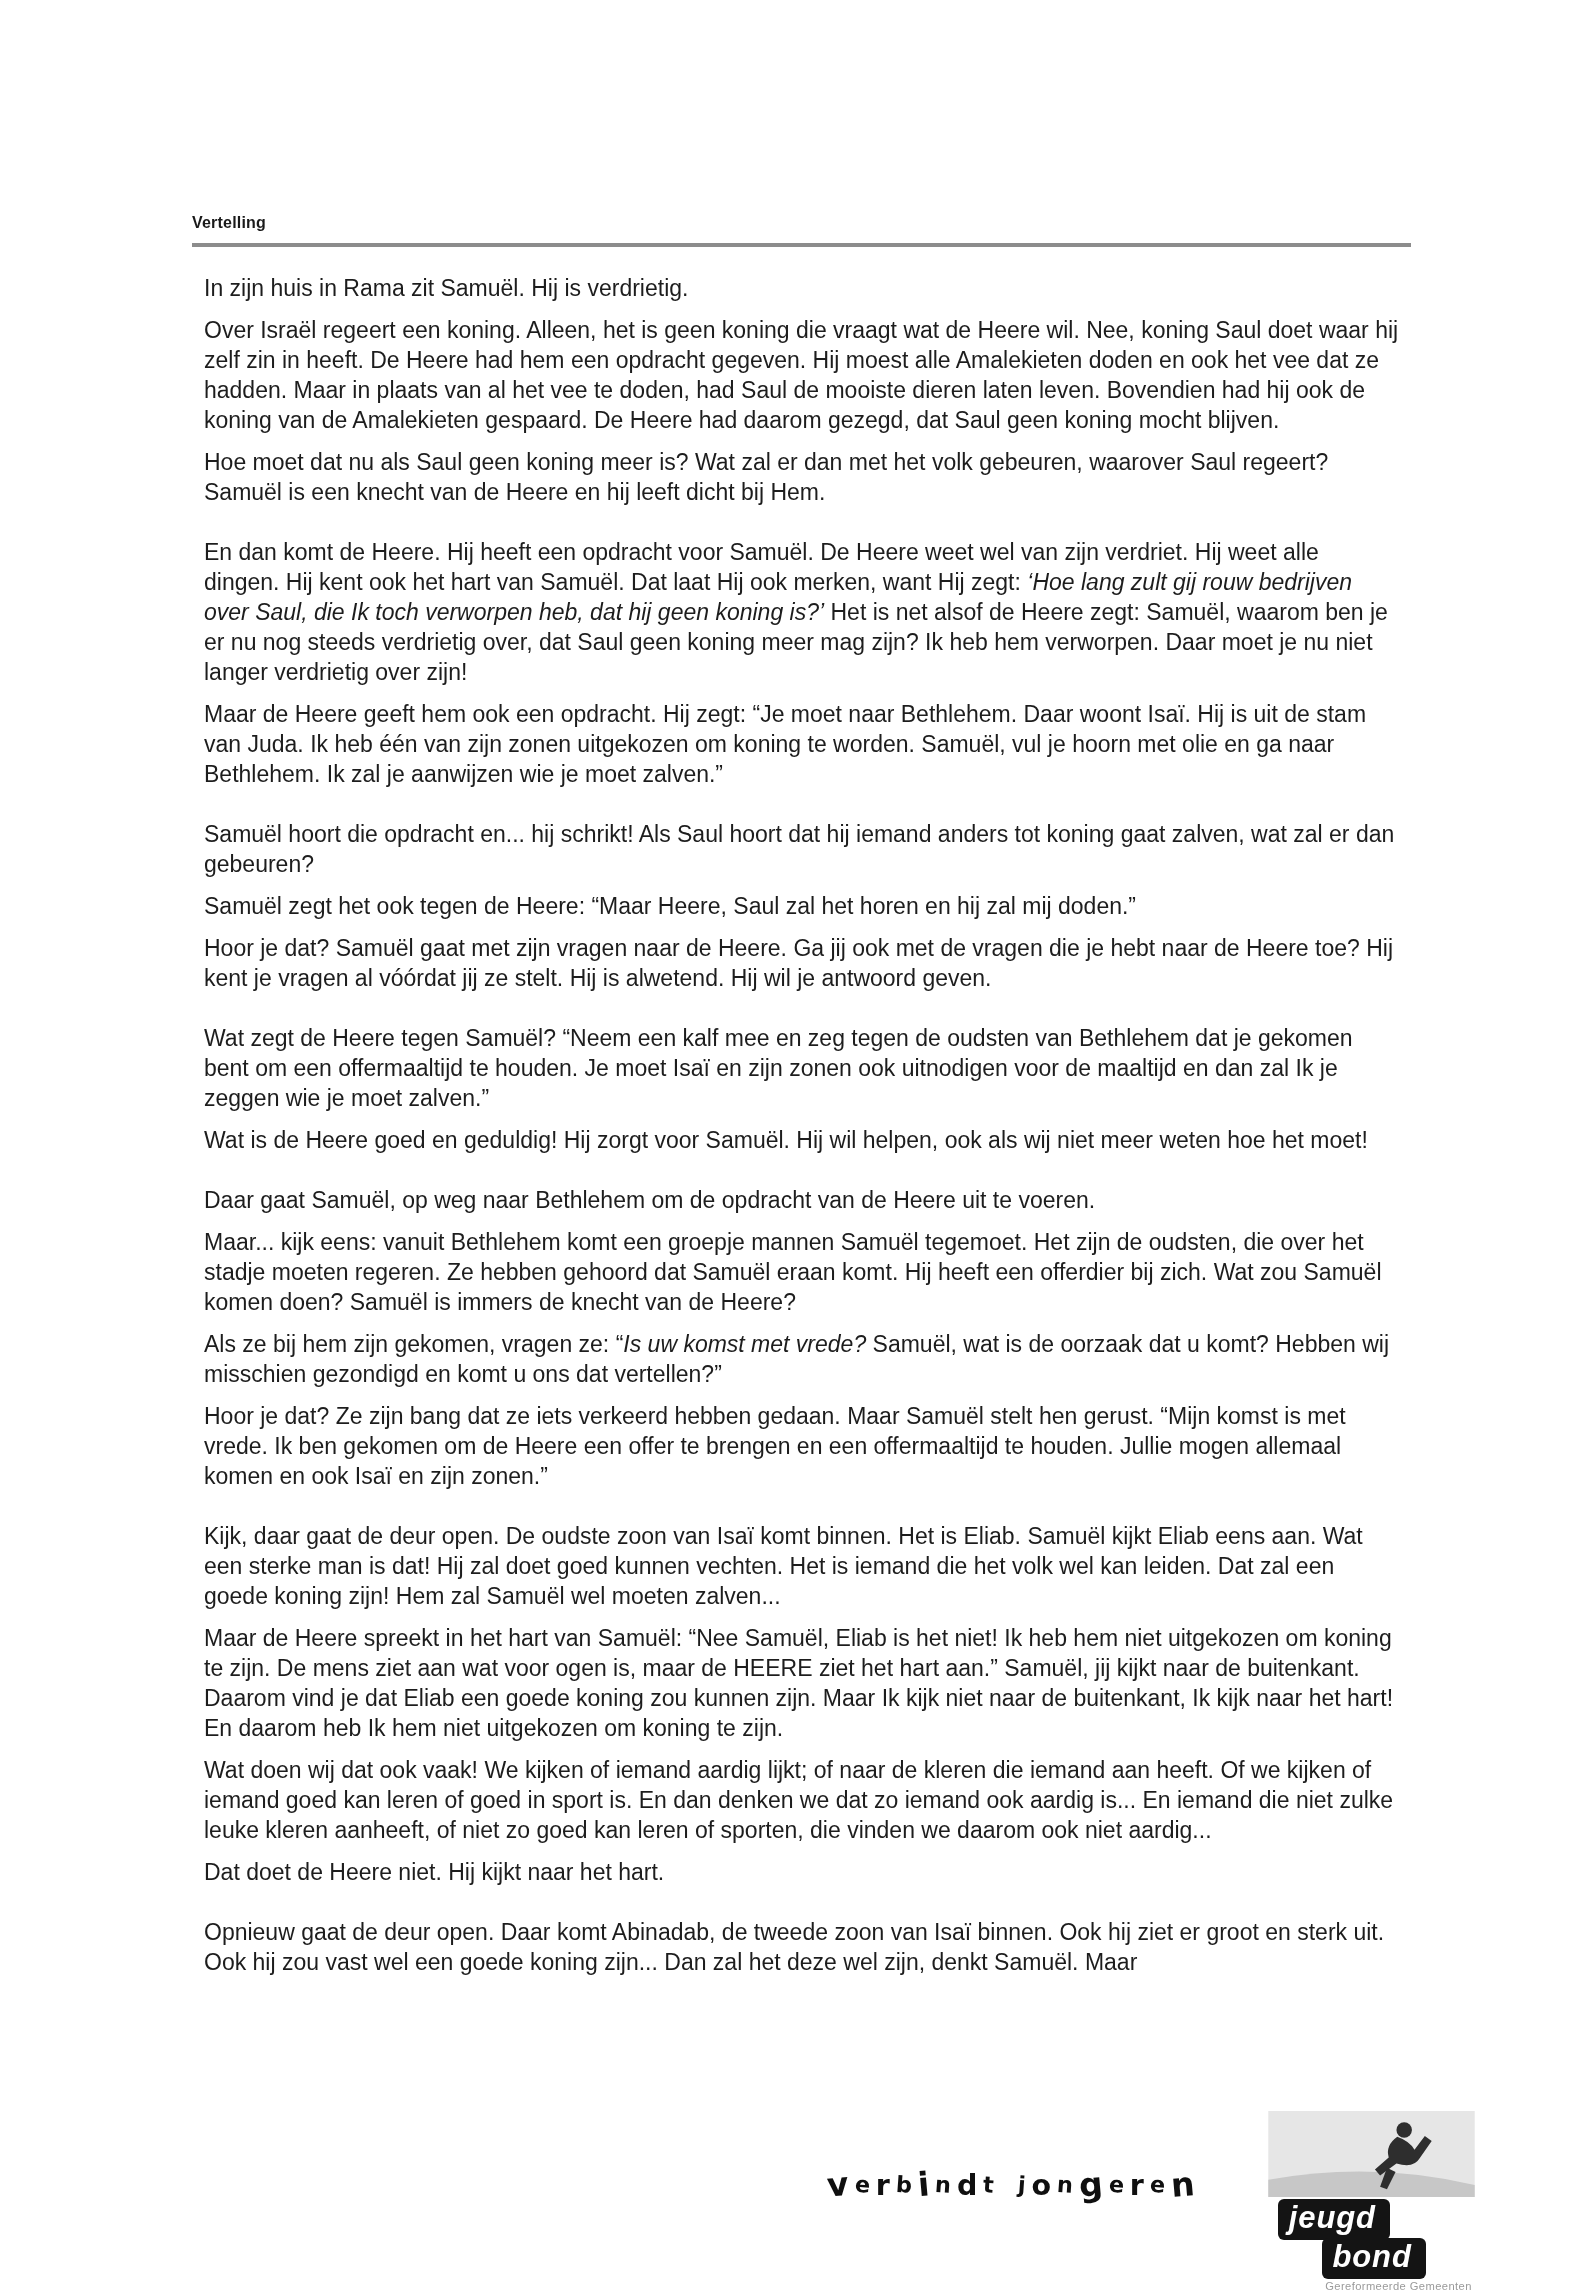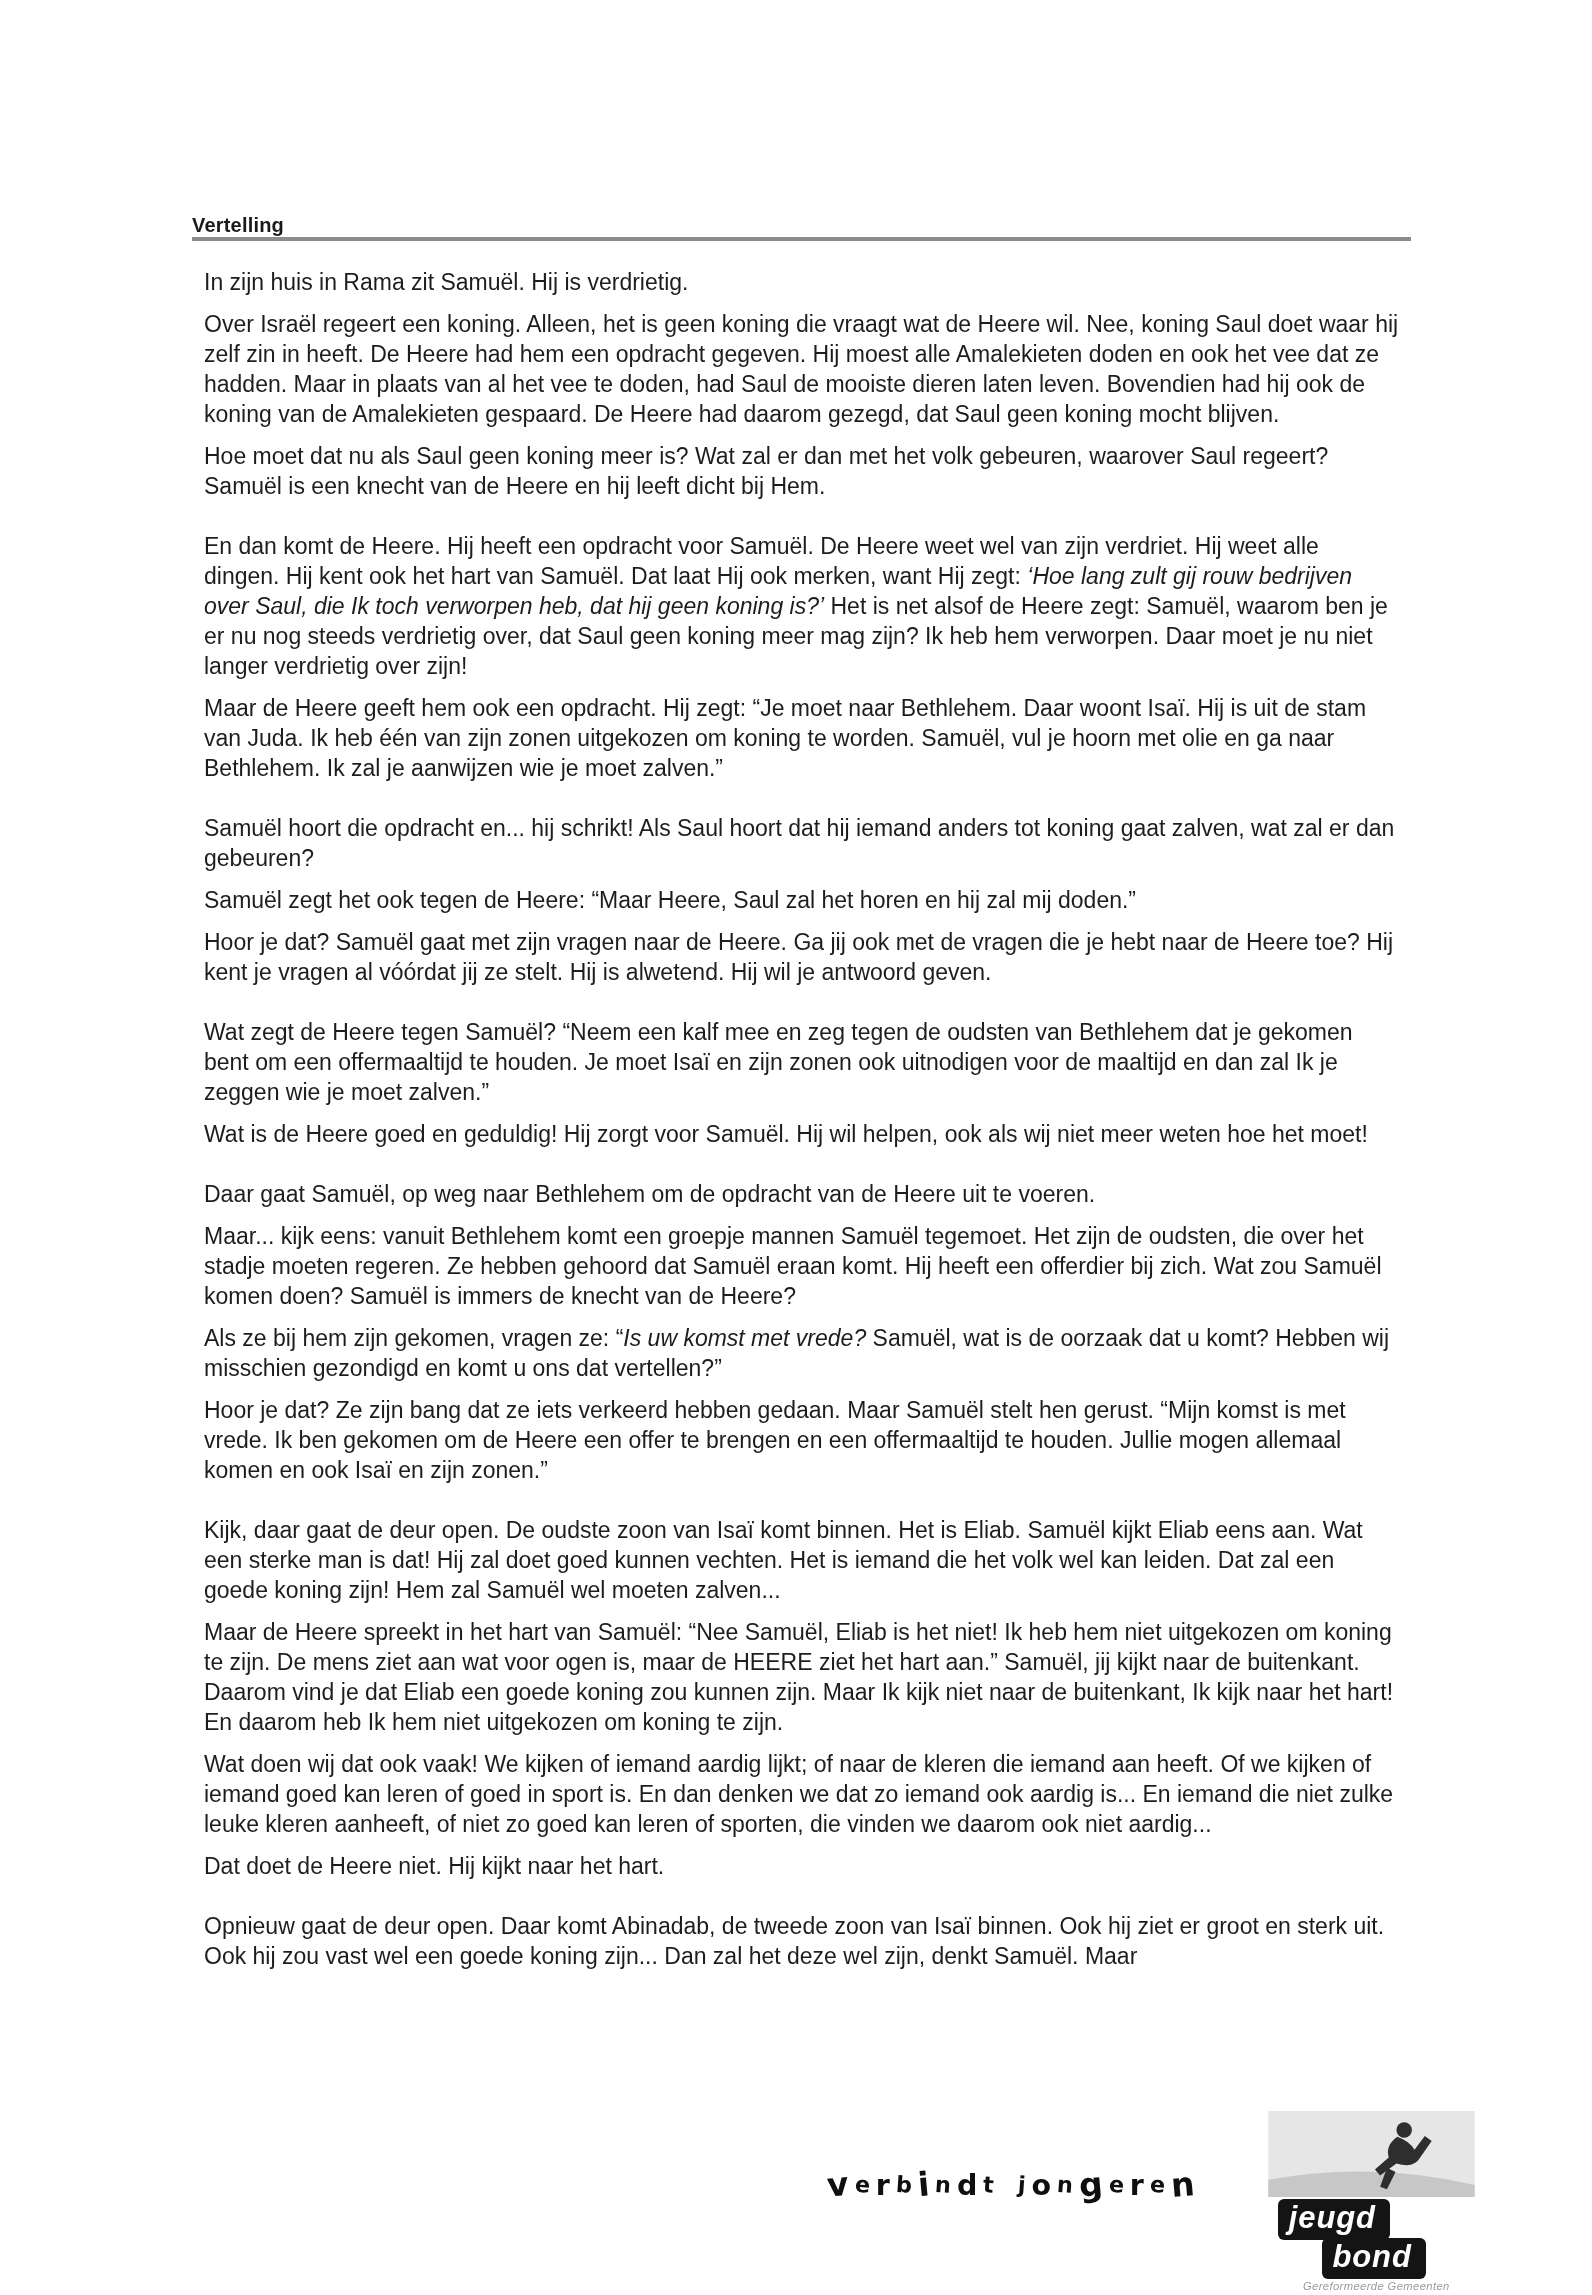--- a/index.html
+++ b/index.html
@@ -15,23 +15,23 @@
   }
 
   
   .content {
     position: absolute;
     left: 192px;
     top: 214px;
     width: 1219px;
   }
   .doc-title {
-    font-size: 20px;
+    font-size: 16px;
     font-weight: 700;
-    margin: 0 0 0 0;
+    margin: 0 0 11px 0;
     letter-spacing: 0.2px;
     color: #1a1a1a;
   }
   .divider {
     height: 3.5px;
     background: #8c8c8c;
     margin: 0 0 26px 0;
   }
   .body-text {
     font-size: 23px;
@@ -93,28 +93,27 @@
     font-size: 31px;
     line-height: 1;
     padding: 2.6px 14px 7.8px 10.4px;
     border-radius: 6px;
     letter-spacing: 0.9px;
   }
   .logo-jeugd { left: 10.4px;  top: 88px; }
   .logo-bond  { left: 54px;  top: 127px; }
   .logo-subtitle {
     position: absolute;
-    left: 35px;
+    left: 44px;
     top: 169px;
     width: 173px;
-    text-align: left;
+    text-align: center;
     font-size: 11.2px;
     color: #9a9a9a;
     letter-spacing: 0.4px;
-    font-style: italic;
   }
 </style>
 </head>
 <body>
 
 <div class="content">
   <h1 class="doc-title">Vertelling</h1>
   <div class="divider"></div>
   <div class="body-text">
       <div class="para">

